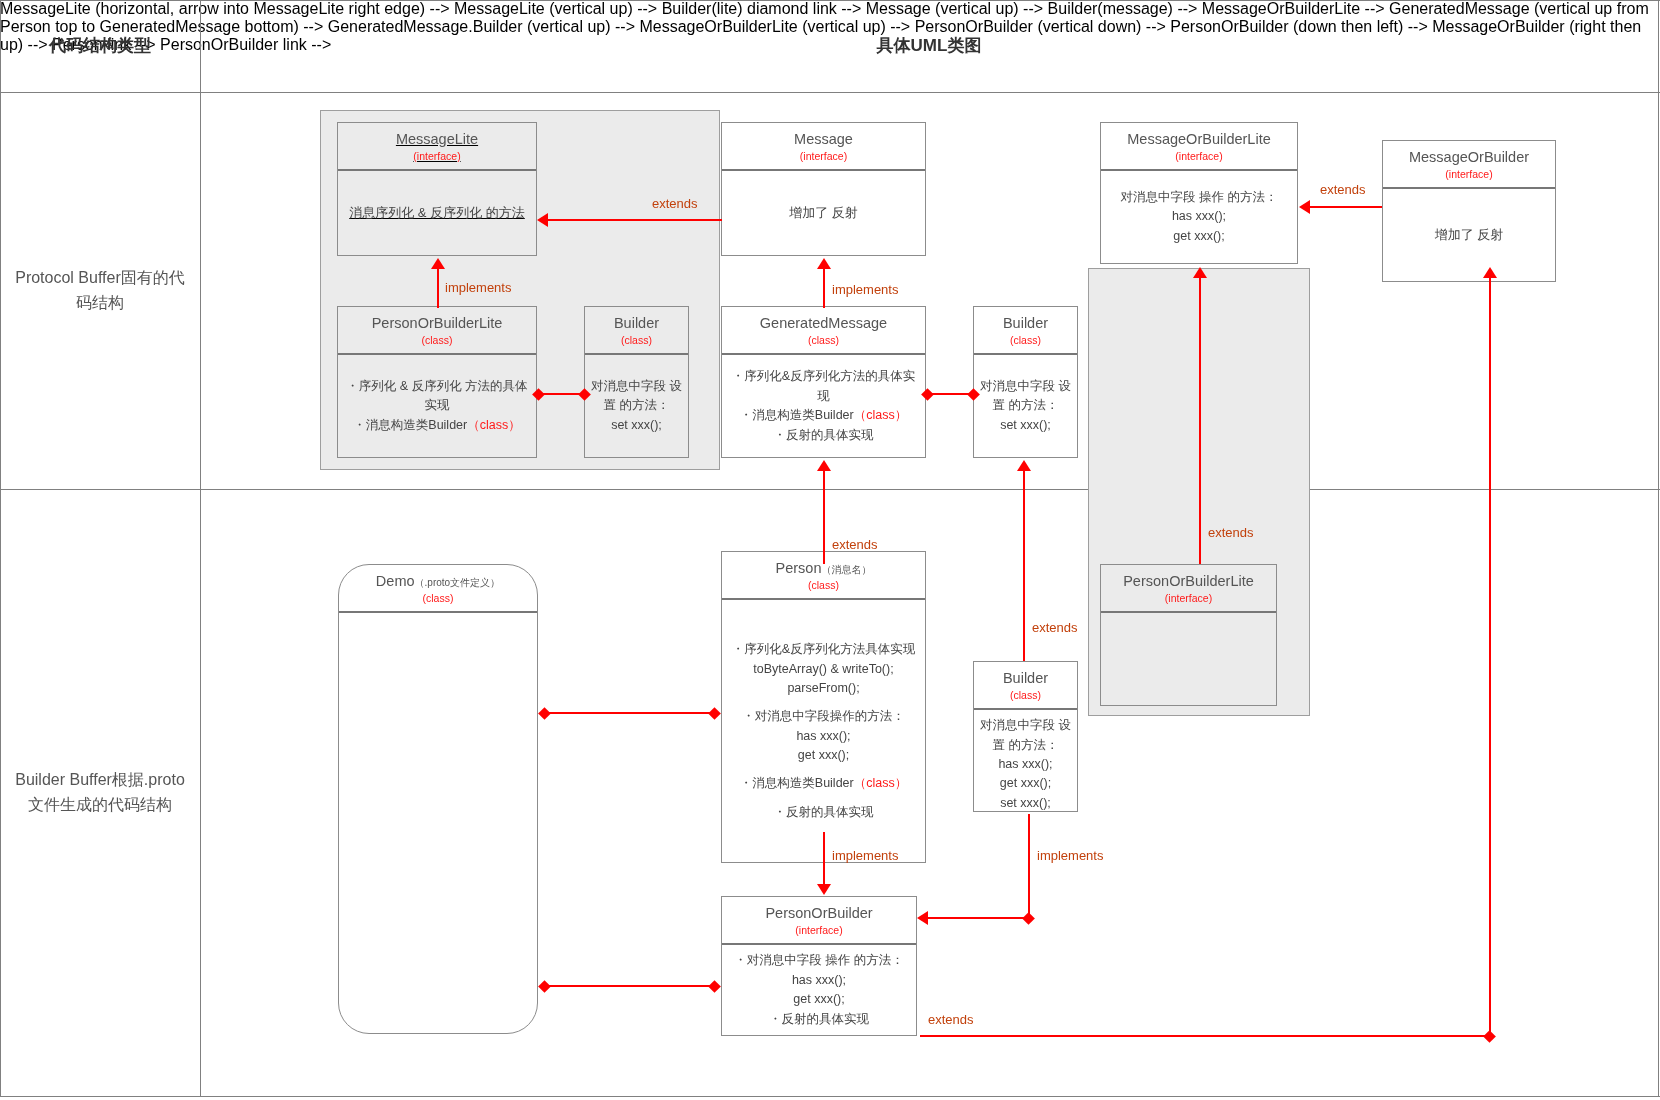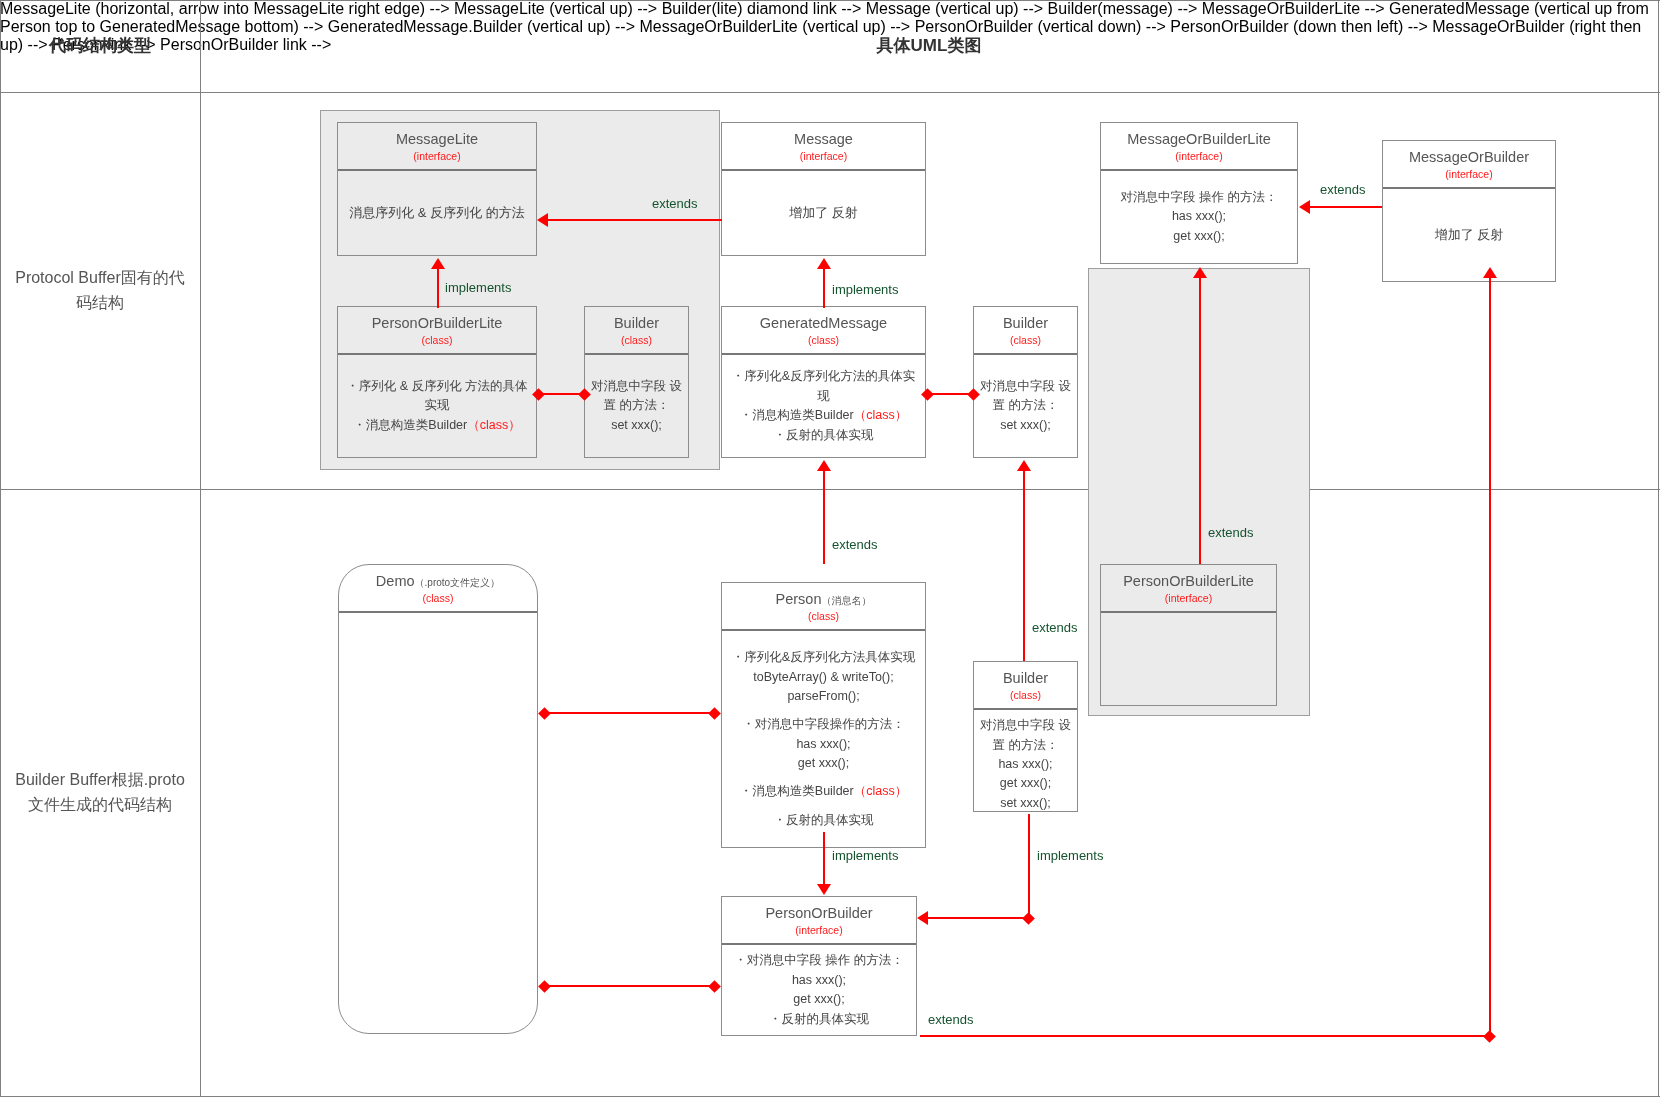--- a/index.html
+++ b/index.html
@@ -115,21 +115,21 @@
 
   .dot {
     position: absolute;
     width: 9px; height: 9px;
     background: #ff0000;
     transform: rotate(45deg);
   }
 
   .edge-label {
     position: absolute;
-    color: #14532d;
+    color: #c2410c;
     font-size: 13px;
     white-space: nowrap;
     background: transparent;
   }
 </style>
 </head>
 <body>
 
 <div id="canvas">
 
@@ -150,21 +150,21 @@
   <div class="row-label" style="left:0px; top:92px; width:200px; height:397px;">Protocol Buffer固有的代码结构</div>
   <div class="row-label" style="left:0px; top:489px; width:200px; height:607px;">Builder Buffer根据.proto文件生成的代码结构</div>
 
   
   <div class="group-panel" style="left:320px; top:110px; width:400px; height:360px;"></div>
   <div class="group-panel" style="left:1088px; top:268px; width:222px; height:448px;"></div>
 
   
 
   
-  <div class="uml on-grey" style="left:337px; top:122px; width:200px; height:134px;">
+  <div class="uml on-grey" style="left:337px; top:122px; width:200px; height:134px;text-decoration:underline;">
     <div class="uml-head">
       <div class="uml-name">MessageLite</div>
       <div class="uml-stereo">(interface)</div>
     </div>
     <div class="uml-body">消息序列化 &amp; 反序列化 的方法</div>
   </div>
 
   
   <div class="uml on-grey" style="left:337px; top:306px; width:200px; height:152px;">
     <div class="uml-head">
@@ -261,21 +261,21 @@
 
   
   <div class="uml" style="left:338px; top:564px; width:200px; height:470px;border-radius:31px;">
     <div class="uml-head">
       <div class="uml-name"><span>Demo</span><span class="suffix">（.proto文件定义）</span></div>
       <div class="uml-stereo">(class)</div>
     </div>
   </div>
 
   
-  <div class="uml" style="left:721px; top:582px; width:205px; height:266px;">
+  <div class="uml" style="left:721px; top:551px; width:205px; height:312px;">
     <div class="uml-head">
       <div class="uml-name"><span>Person</span><span class="suffix">（消息名）</span></div>
       <div class="uml-stereo">(class)</div>
     </div>
     <div class="uml-body small">
       <div>
         <span>・序列化&amp;反序列化方法具体实现</span><br>
         <span>toByteArray() &amp; writeTo();</span><br>
         <span>parseFrom();</span>
         <span class="gap"></span>

